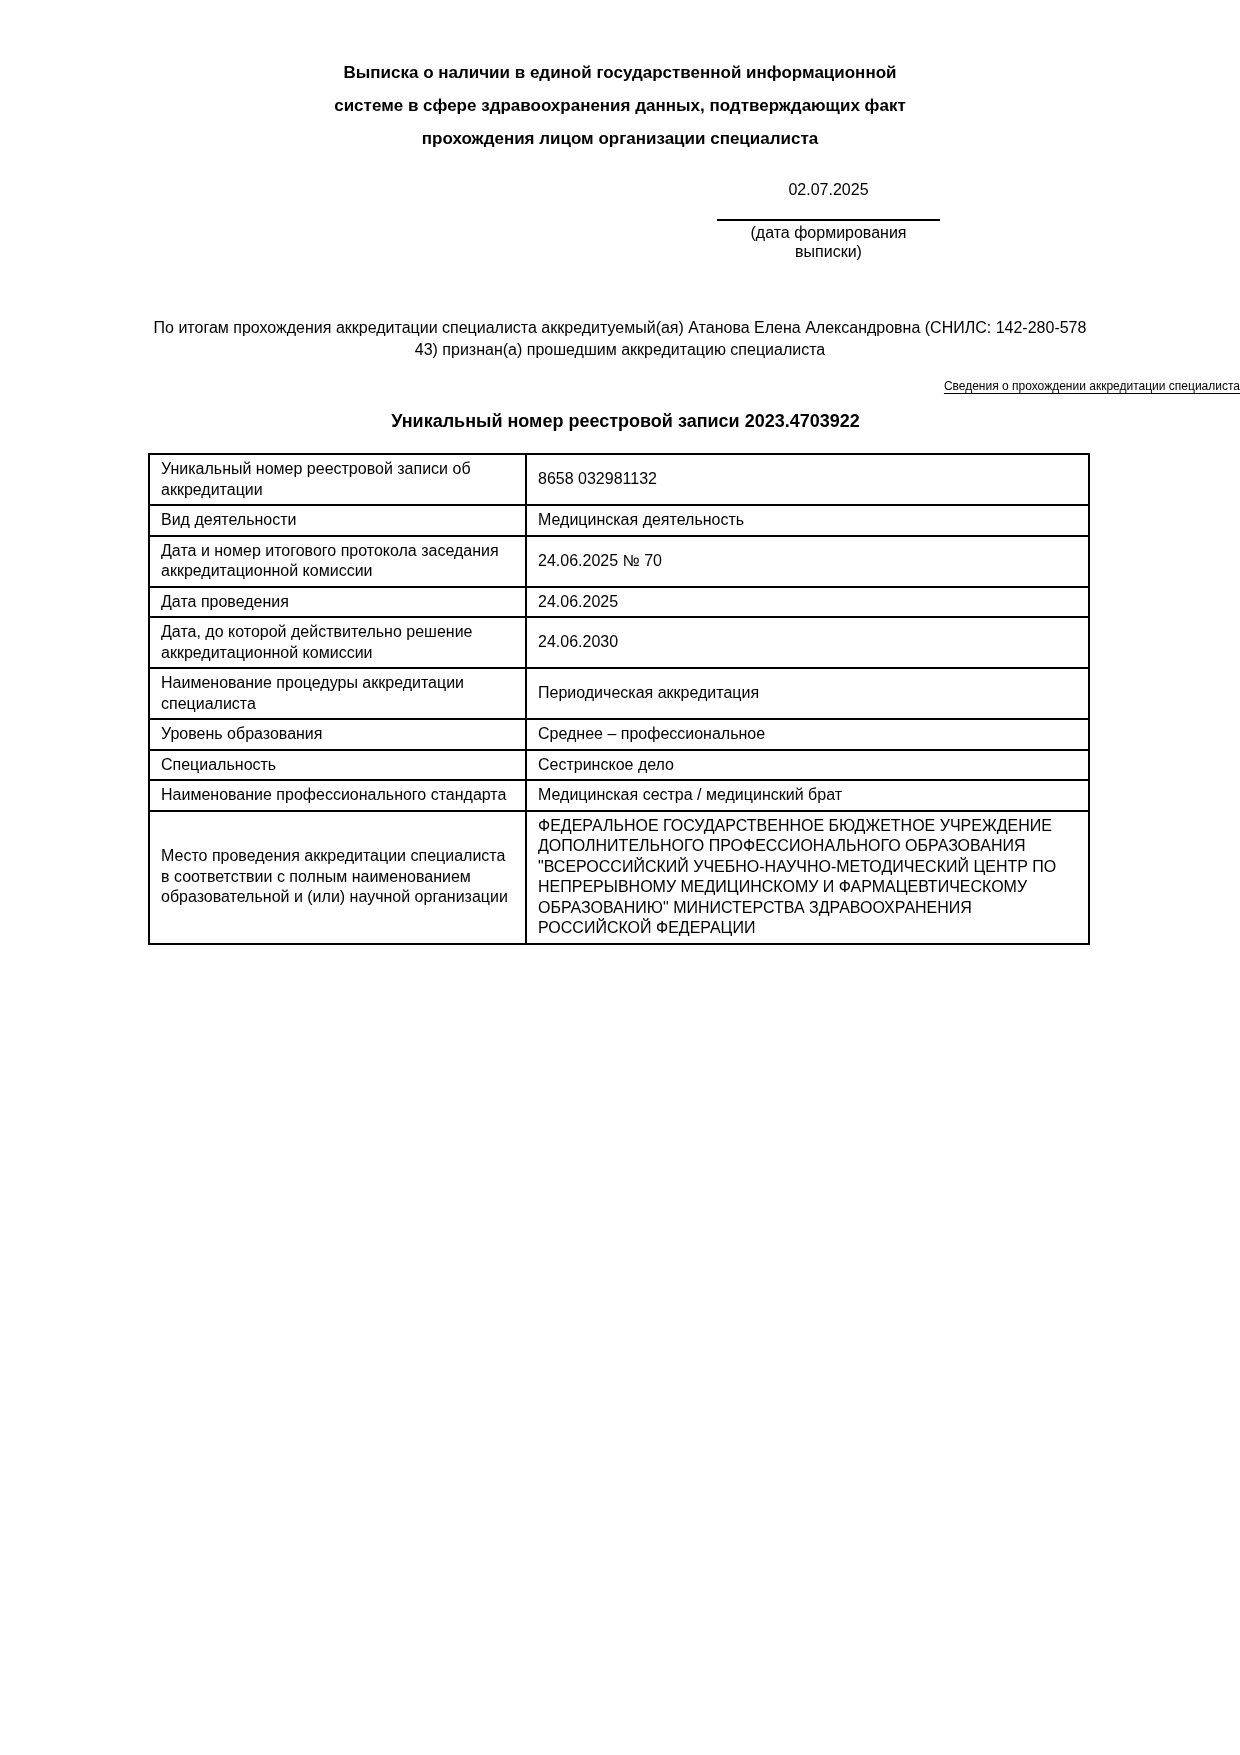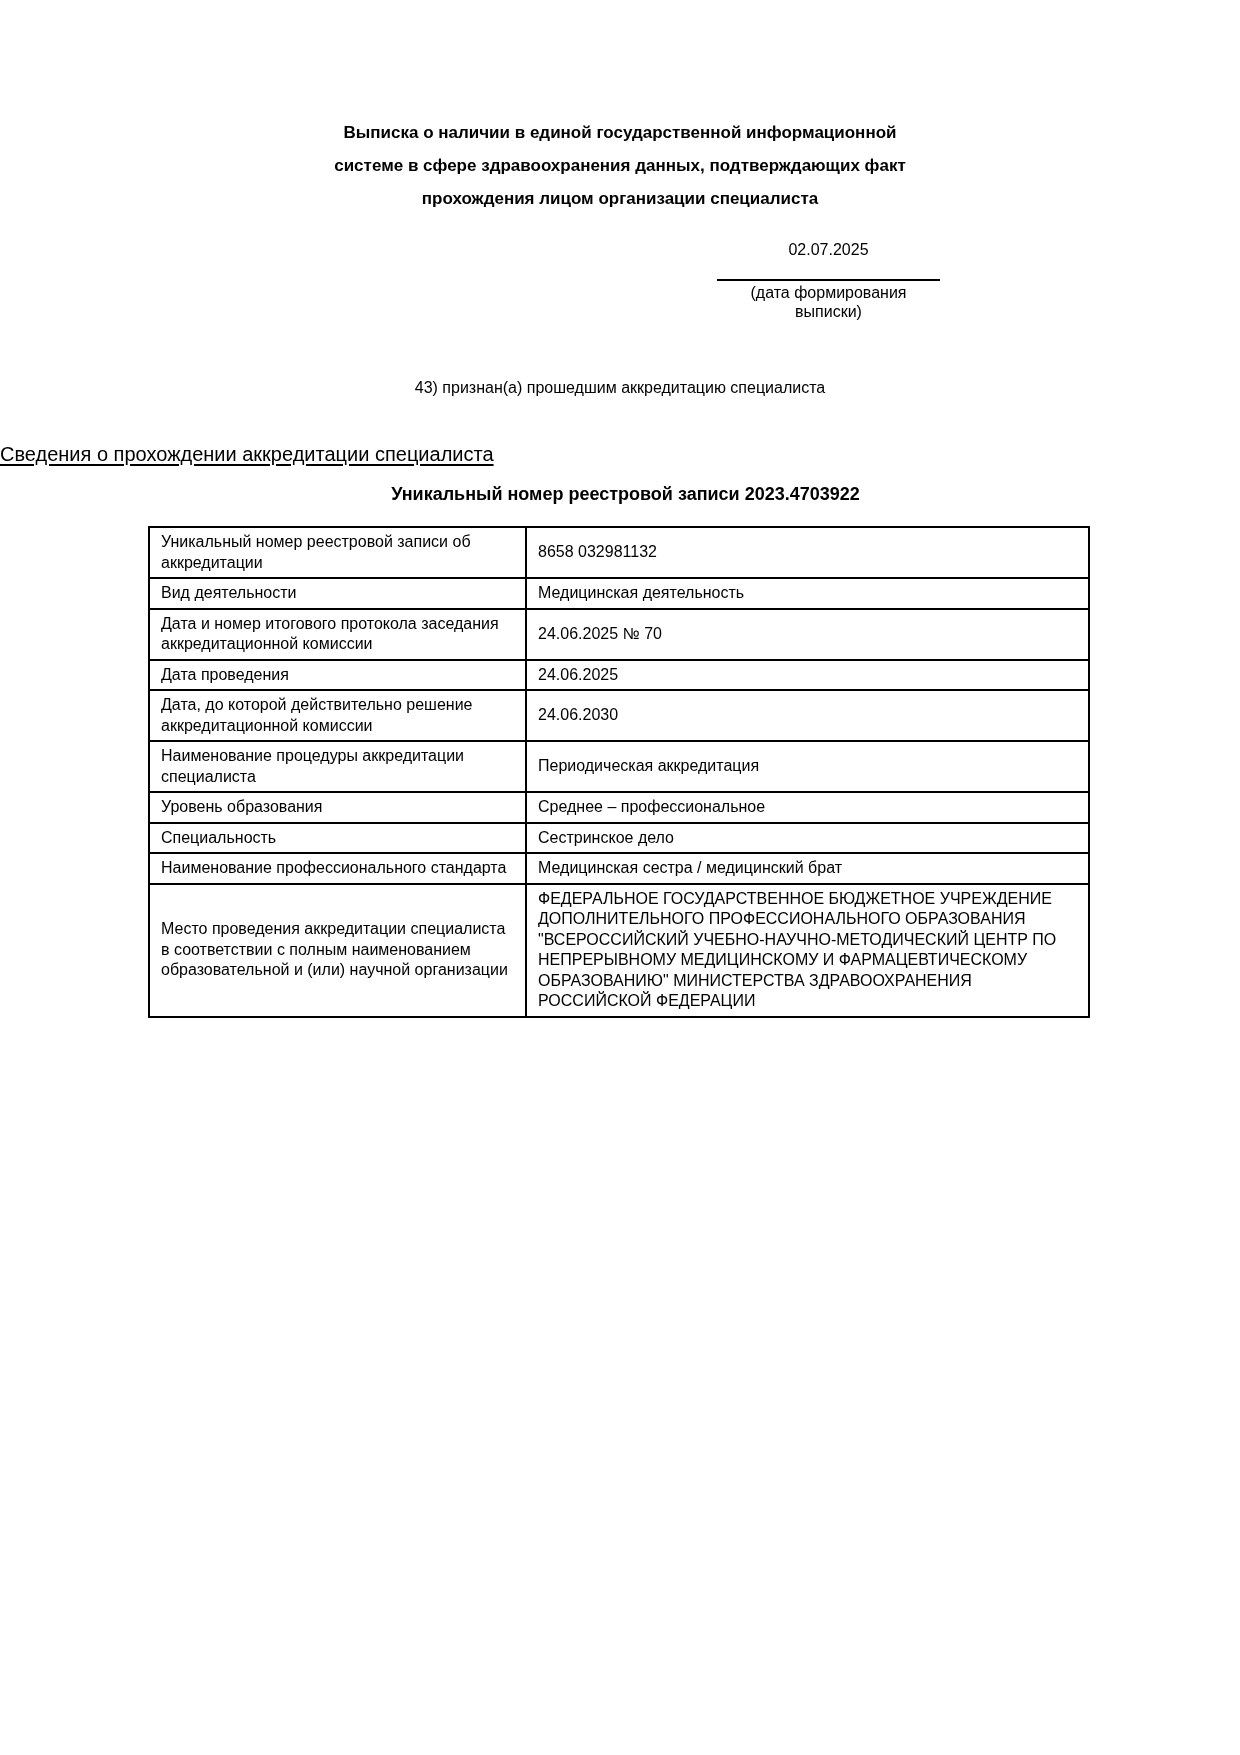--- a/index.html
+++ b/index.html
@@ -11,21 +11,21 @@
     color: #000000;
     position: relative;
     overflow: hidden;
   }
   .page {
     width: 1240px;
     height: 1755px;
     background: #ffffff;
   }
   .doc-title {
-    padding-top: 116px;
+    padding-top: 56px;
     text-align: center;
     font-weight: bold;
     font-size: 17px;
     line-height: 33px;
   }
   .date-block {
     margin-top: 25px;
     margin-left: 717px;
     width: 223px;
     text-align: center;
@@ -41,23 +41,23 @@
     padding-top: 2px;
   }
   .intro {
     margin: 56px auto 0;
     width: 990px;
     text-align: center;
     font-size: 16px;
     line-height: 22px;
   }
   .section-heading {
-    margin-top: 44px;
-    text-align: left;
-    font-size: 20px;
+    margin-top: 18px;
+    text-align: right;
+    font-size: 12px;
   }
   .section-heading .underlined {
     text-decoration: underline;
     text-underline-offset: 3px;
   }
   .registry-title {
     margin-top: 18px;
     text-align: center;
     font-weight: bold;
     font-size: 18px;
@@ -89,20 +89,21 @@
     <div>системе в сфере здравоохранения данных, подтверждающих факт</div>
     <div>прохождения лицом организации специалиста</div>
   </div>
 
   <div class="date-block">
     <div class="date-value">02.07.2025</div>
     <div class="date-caption">(дата формирования выписки)</div>
   </div>
 
   <div class="intro">
+    <div>По итогам прохождения аккредитации специалиста аккредитуемый(ая) Атанова Елена Александровна (СНИЛС: 142-280-578</div>
     <div>43) признан(а) прошедшим аккредитацию специалиста</div>
   </div>
 
   <div class="section-heading">
     <span class="underlined">Сведения о прохождении аккредитации специалиста</span>
   </div>
 
   <div class="registry-title">Уникальный номер реестровой записи 2023.4703922</div>
 
   <table class="acc-table">

